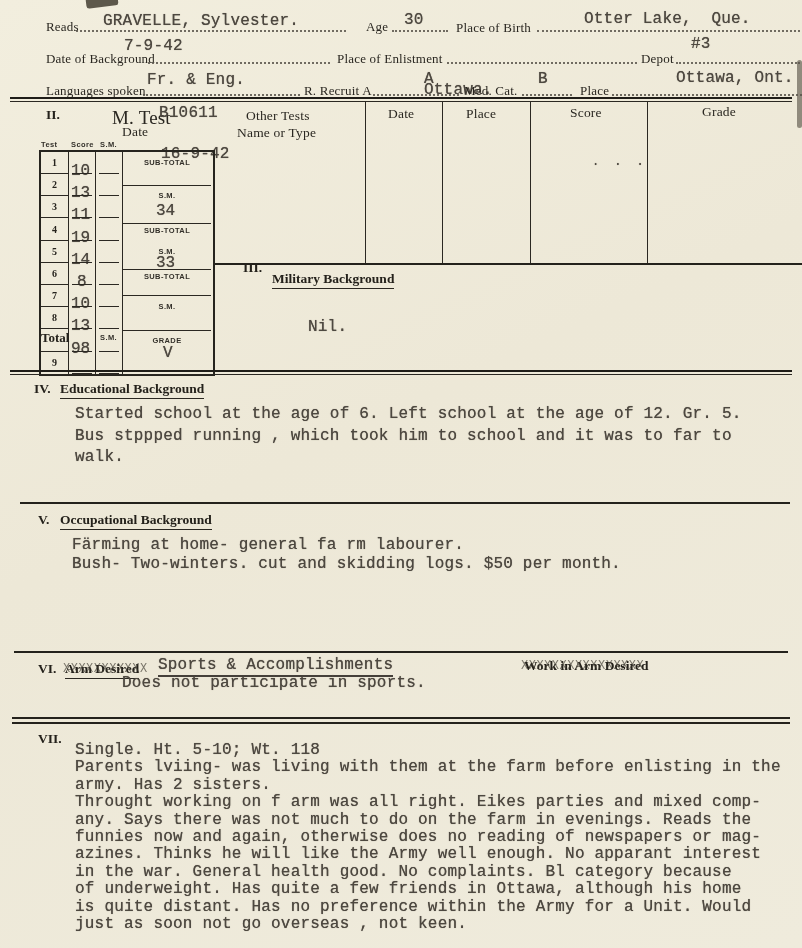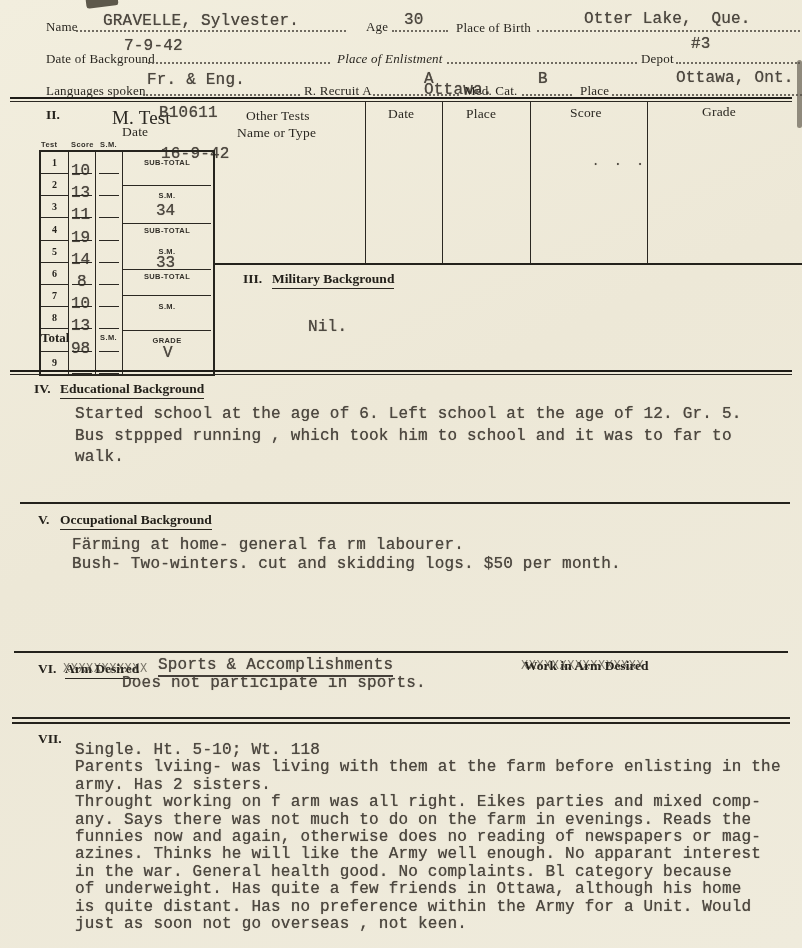--- a/index.html
+++ b/index.html
@@ -50,34 +50,34 @@
 </head>
 <body>
 
 <div id="page">
 
   <div class="abs smudge" style="left:86px;top:-4px;width:32px;height:11px;transform:rotate(-7deg);"></div>
   <div class="abs smudge" style="left:797px;top:60px;width:5px;height:68px;opacity:.55;"></div>
 
   <div>
 
-    <span class="abs plabel" style="left:46px;top:19px;">Name</span>
+    <span class="abs plabel" style="left:46px;top:19px;">Reads</span>
     <div class="abs dots" style="left:76px;top:17px;width:270px;"></div>
     <span class="abs typed" style="left:103px;top:12px;">GRAVELLE, Sylvester.</span>
     <span class="abs plabel" style="left:366px;top:19px;">Age</span>
     <div class="abs dots" style="left:392px;top:17px;width:56px;"></div>
     <span class="abs typed" style="left:404px;top:11px;">30</span>
     <span class="abs plabel" style="left:456px;top:20px;">Place of Birth</span>
     <div class="abs dots" style="left:537px;top:17px;width:263px;"></div>
     <span class="abs typed" style="left:584px;top:10px;">Otter Lake,  Que.</span>
 
     <span class="abs typed" style="left:124px;top:37px;">7-9-42</span>
     <span class="abs plabel" style="left:46px;top:51px;">Date of Background</span>
     <div class="abs dots" style="left:148px;top:49px;width:182px;"></div>
-    <span class="abs plabel" style="left:337px;top:51px;font-style:italic;">Place of Enlistment</span>
+    <span class="abs plabel" style="left:337px;top:51px;">Place of Enlistment</span>
     <span class="abs typed" style="left:424px;top:37px;margin-top:44px;">Ottawa.</span>
     <div class="abs dots" style="left:447px;top:49px;width:190px;"></div>
     <span class="abs plabel" style="left:641px;top:51px;">Depot</span>
     <span class="abs typed" style="left:691px;top:35px;">#3</span>
     <div class="abs dots" style="left:676px;top:49px;width:124px;"></div>
 
     <span class="abs plabel" style="left:46px;top:83px;">Languages spoken</span>
     <span class="abs typed" style="left:147px;top:71px;">Fr. &amp; Eng.</span>
     <div class="abs dots" style="left:143px;top:81px;width:157px;"></div>
     <span class="abs plabel" style="left:304px;top:83px;">R. Recruit A</span>
@@ -177,21 +177,21 @@
     <div class="abs vline" style="left:647px;top:101px;height:162px;"></div>
     <span class="abs plabel" style="left:388px;top:106px;font-size:13.5px;">Date</span>
     <span class="abs plabel" style="left:466px;top:106px;font-size:13.5px;">Place</span>
     <span class="abs plabel" style="left:570px;top:105px;font-size:13.5px;">Score</span>
     <span class="abs plabel" style="left:702px;top:104px;font-size:13.5px;">Grade</span>
     <span class="abs typed" style="left:592px;top:155px;font-size:12px;">.  .  .</span>
     <div class="abs" style="left:215px;top:263px;width:587px;border-top:2.5px solid #24221c;"></div>
   </div>
 
   <div>
-    <span class="abs sect-title" style="left:243px;top:271px;">III.</span>
+    <span class="abs sect-title" style="left:243px;top:260px;">III.</span>
     <span class="abs sect-title underlined" style="left:272px;top:271px;">Military Background</span>
     <span class="abs typed" style="left:308px;top:318px;">Nil.</span>
   </div>
 
   <div class="abs rule-heavy" style="left:10px;top:370px;width:782px;"></div>
 
   <div>
     <span class="abs sect-title" style="left:34px;top:381px;">IV.</span>
     <span class="abs sect-title underlined" style="left:60px;top:381px;">Educational Background</span>
     <div class="abs typed multi" style="left:75px;top:404px;line-height:21.5px;">Started school at the age of 6.  Left school at the age of 12.  Gr. 5.

